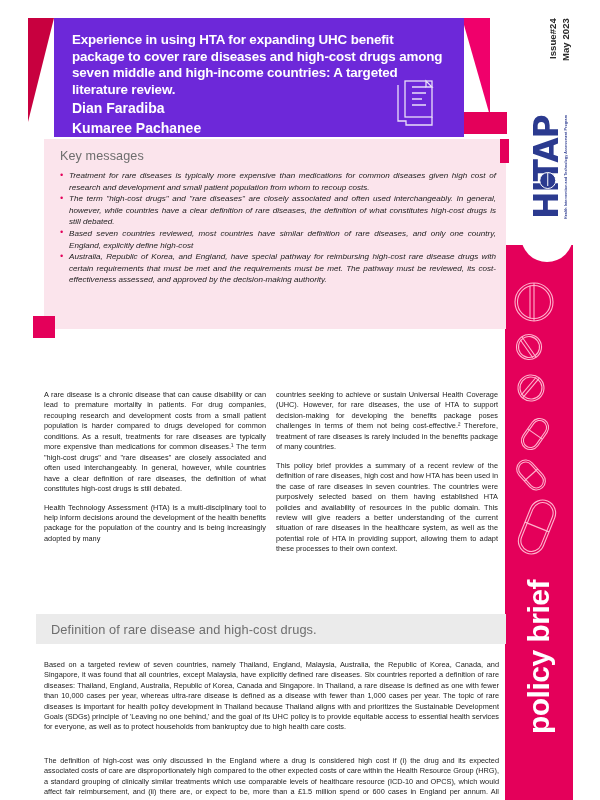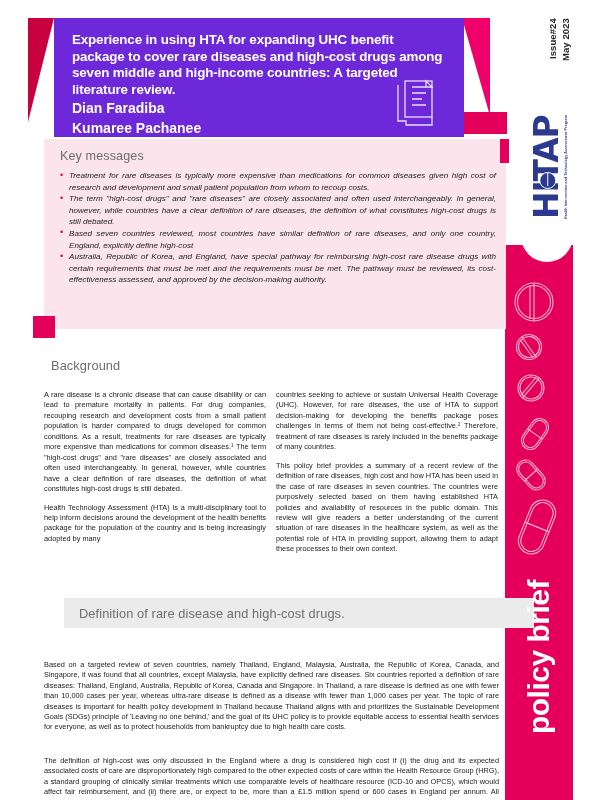--- a/index.html
+++ b/index.html
@@ -211,21 +211,21 @@
     display: flex; align-items: center;
     padding-left: 15px;
   }
   .section-band.plain { background: transparent; }
   .section-title {
     font-size: 12.8px;
     color: #6e6e6e;
     letter-spacing: 0.1px;
   }
   #band-background { left: 36px; top: 352px; width: 470px; height: 26px; }
-  #band-definition { left: 36px; top: 598px; width: 470px; height: 30px; margin-left: 28px; }
+  #band-definition { left: 36px; top: 614px; width: 470px; height: 30px; }
 
   
   .col {
     position: absolute;
     font-size: 7.35px;
     line-height: 10.45px;
     color: #1c1c1c;
     text-align: justify;
     text-justify: inter-word;
   }
@@ -335,23 +335,20 @@
   <div class="km-box">
     <div class="km-title">Key messages</div>
     <ul class="km-list">
       <li class="km-item">Treatment for rare diseases is typically more expensive than medications for common diseases given high cost of research and development and small patient population from whom to recoup costs.</li>
       <li class="km-item">The term "high-cost drugs" and "rare diseases" are closely associated and often used interchangeably. In general, however, while countries have a clear definition of rare diseases, the definition of what constitutes high-cost drugs is still debated.</li>
       <li class="km-item">Based seven countries reviewed, most countries have similar definition of rare diseases, and only one country, England, explicitly define high-cost</li>
       <li class="km-item">Australia, Republic of Korea, and England, have special pathway for reimbursing high-cost rare disease drugs with certain requirements that must be met and the requirements must be met. The pathway must be reviewed, its cost-effectiveness assessed, and approved by the decision-making authority.</li>
     </ul>
   </div>
 
-  <div class="section-band plain" id="band-background">
-    <span class="section-title">Background</span>
-  </div>
 
   <div class="col" id="col-left">
     <p>A rare disease is a chronic disease that can cause disability or can lead to premature mortality in patients. For drug companies, recouping research and development costs from a small patient population is harder compared to drugs developed for common conditions. As a result, treatments for rare diseases are typically more expensive than medications for common diseases.¹ The term "high-cost drugs" and "rare diseases" are closely associated and often used interchangeably. In general, however, while countries have a clear definition of rare diseases, the definition of what constitutes high-cost drugs is still debated.</p>
     <p>Health Technology Assessment (HTA) is a multi-disciplinary tool to help inform decisions around the development of the health benefits package for the population of the country and is being increasingly adopted by many</p>
   </div>
 
   <div class="col" id="col-right">
     <p>countries seeking to achieve or sustain Universal Health Coverage (UHC). However, for rare diseases, the use of HTA to support decision-making for developing the benefits package poses challenges in terms of them not being cost-effective.² Therefore, treatment of rare diseases is rarely included in the benefits package of many countries.</p>
     <p>This policy brief provides a summary of a recent review of the definition of rare diseases, high cost  and how HTA has been used in the case of rare diseases in seven countries. The countries were purposively selected based on them having established HTA policies and availability of resources in the public domain. This review will give readers a better understanding of the current situation of rare diseases in the healthcare system, as well as the potential role of HTA in providing support, allowing them to adapt these processes to their own context.</p>
   </div>

